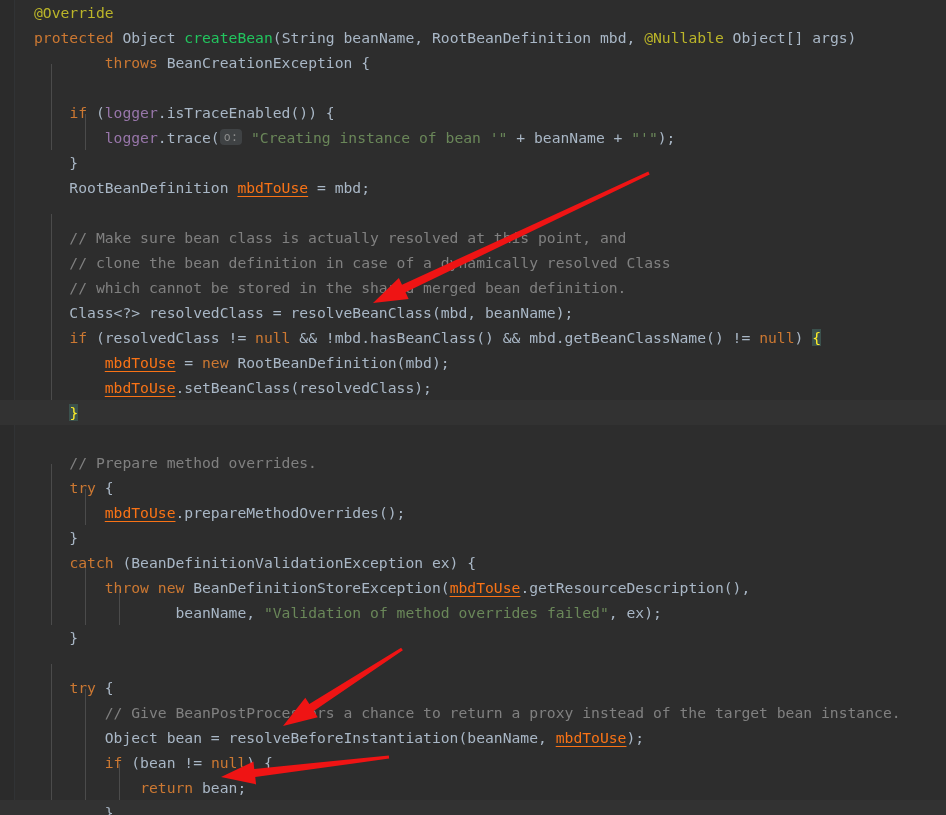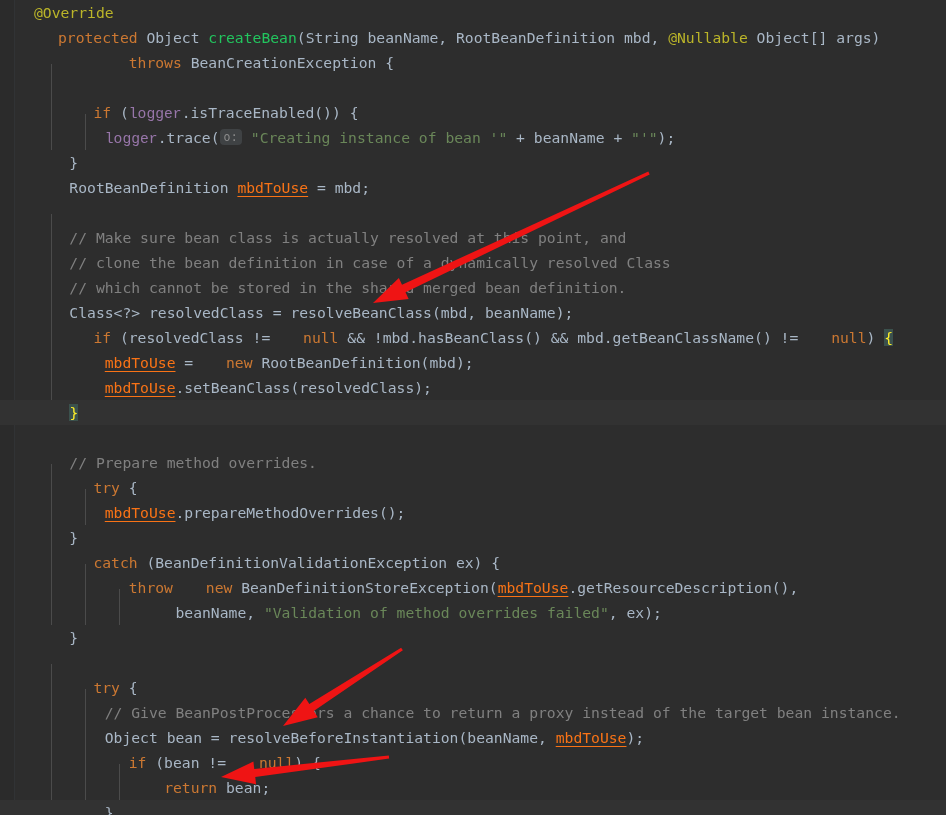--- a/index.html
+++ b/index.html
@@ -65,27 +65,27 @@
 
   
   .guide {
     position: absolute;
     width: 1px;
     background: #4b4b4b;
     z-index: 3;
   }
 
   
-  .kw   { color: #cc7832; margin-left: 24px; }      
+  .kw   { color: #cc7832; }      
   .txt  { color: #a9b7c6; }      
   .mth  { color: #22c55e; }      
   .anno { color: #bbb529; }      
   .str  { color: #6a8759; }      
   .cmt  { color: #808080; }      
-  .fld  { color: #9876aa; font-family: Liberation Mono, monospace; }
+  .fld  { color: #9876aa; }
   .loc  { color: #f97316; text-decoration: underline; text-underline-offset: 3px; }
   .brace-hl { background: #3b514d; color: #ffef28; }
 
   
   .hint {
     display: inline-block;
     background: #3f4244;
     color: #8c8c8c;
     border-radius: 4px;
     font-size: 11.5px;

